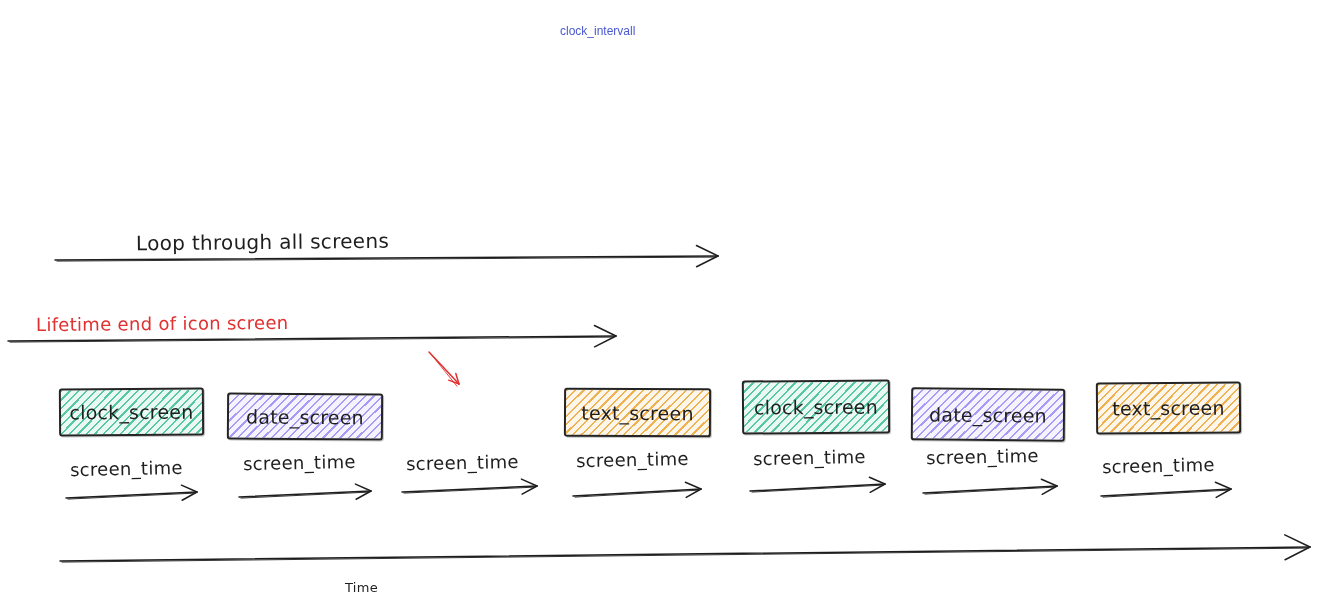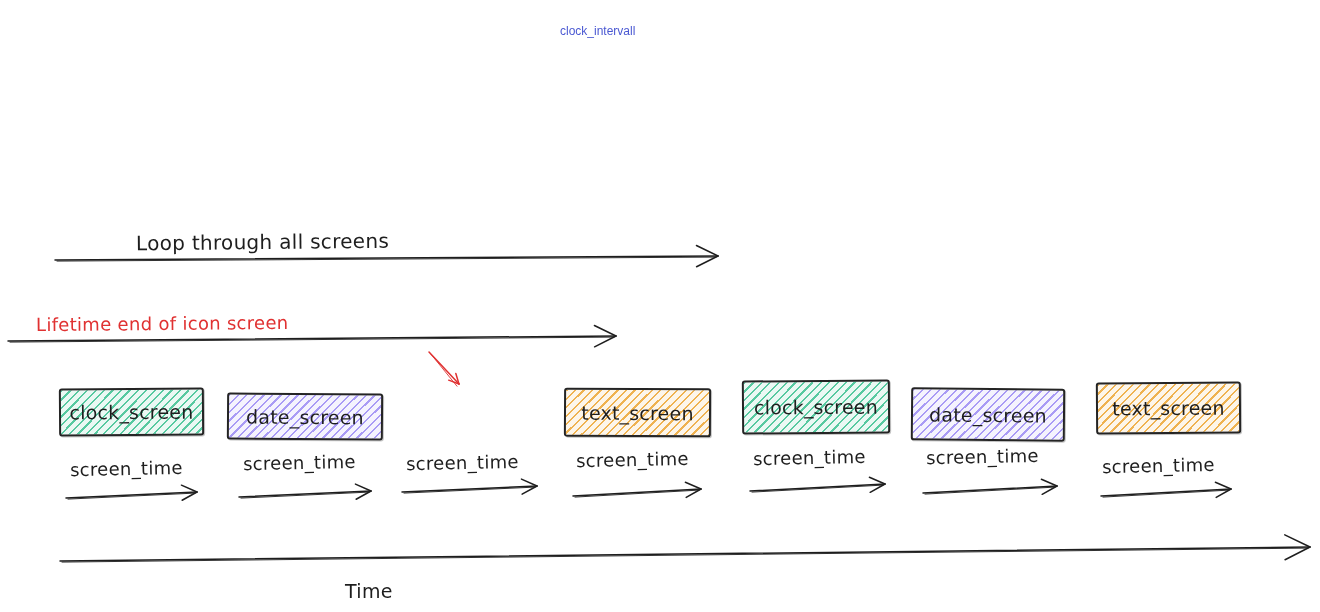--- a/index.html
+++ b/index.html
@@ -9,21 +9,21 @@
   }
   .arrows{position:absolute;left:0;top:0;width:1320px;height:612px;}
   .diagram-title{
     position:absolute;left:560px;top:12px;
     font-family:"Liberation Sans",sans-serif;font-size:12px;
     color:var(--c-title,#4a58d2);white-space:nowrap;margin-top:12px;
   }
   .hand{font-family:"DejaVu Sans",sans-serif;letter-spacing:0.3px;white-space:nowrap;}
   .loop-label{position:absolute;left:136px;top:230px;font-size:20px;transform:rotate(-0.6deg);}
   .lifetime-label{position:absolute;left:36px;top:313px;font-size:18px;color:var(--c-annotation_red,#e03131);transform:rotate(-0.5deg);}
-  .time-label{position:absolute;left:345px;top:580px;font-size:19px;text-align:right;}
+  .time-label{position:absolute;left:345px;top:580px;font-size:13px;text-align:right;}
   .st-label{position:absolute;font-size:18px;transform:rotate(-1.2deg);}
   .screen-box{
     position:absolute;display:flex;align-items:center;justify-content:center;
     border:2px solid #242424;border-radius:3px;font-size:19px;letter-spacing:0.2px;
     box-shadow:1px 1px 0 rgba(30,30,30,0.25);white-space:nowrap;
   }
   .c-green{background:repeating-linear-gradient(135deg,var(--c-green,#57c9a0) 0,var(--c-green,#57c9a0) 1.6px,rgba(87,201,160,0.12) 1.6px,rgba(87,201,160,0.12) 6px);}
   .c-violet{background:repeating-linear-gradient(135deg,var(--c-violet,#a99bf5) 0,var(--c-violet,#a99bf5) 1.6px,rgba(169,155,245,0.12) 1.6px,rgba(169,155,245,0.12) 6px);}
   .c-red{background:repeating-linear-gradient(135deg,var(--c-red,#ef8f8f) 0,var(--c-red,#ef8f8f) 1.6px,rgba(239,143,143,0.12) 1.6px,rgba(239,143,143,0.12) 6px);}
   .c-orange{background:repeating-linear-gradient(135deg,var(--c-orange,#efb250) 0,var(--c-orange,#efb250) 1.6px,rgba(239,178,80,0.12) 1.6px,rgba(239,178,80,0.12) 6px);}

